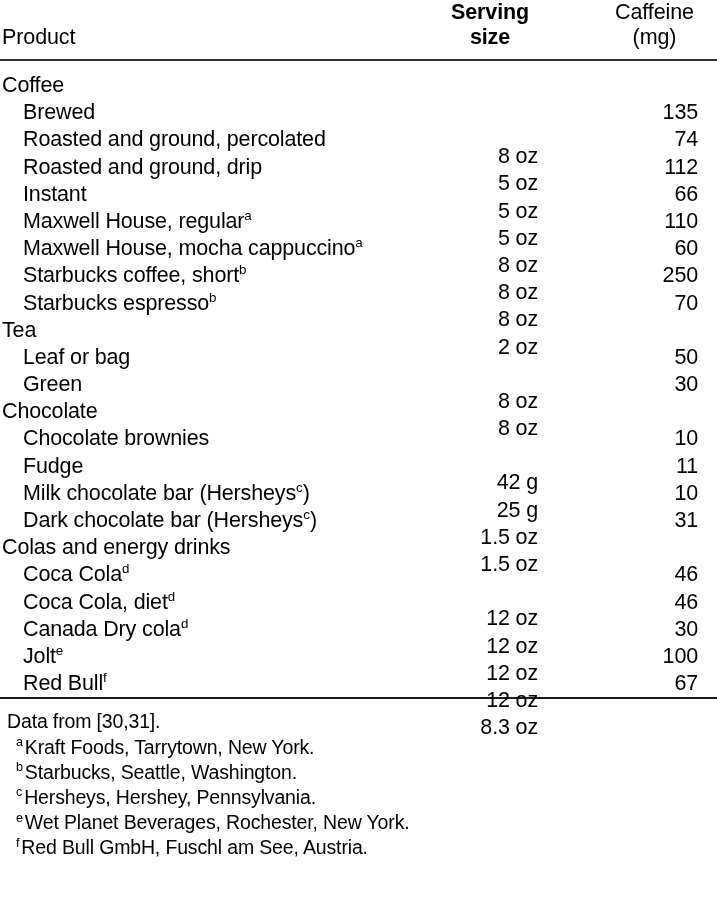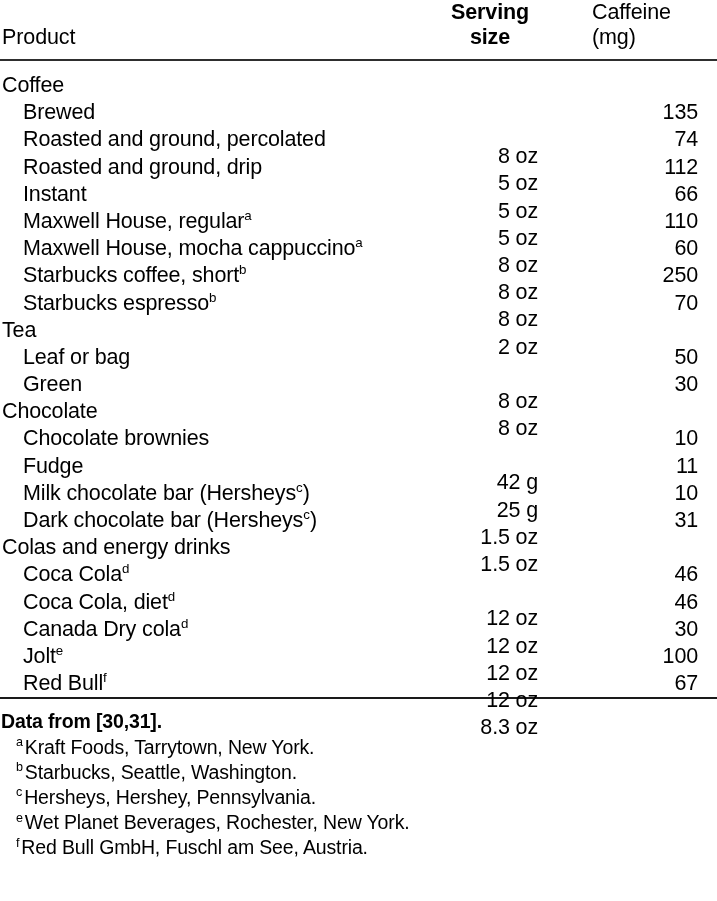--- a/index.html
+++ b/index.html
@@ -42,20 +42,21 @@
     left: 440px;
     width: 100px;
     top: 0px;
     text-align: center;
     font-weight: bold;
   }
   .head-caffeine {
     left: 592px;
     width: 125px;
     top: 0px;
+    text-align: center;
   }
   .head-line2 {
     display: block;
   }
 
   .rule-top {
     border-top: 2.2px solid #2e2e2e;
     width: 717px;
     margin: 0;
     height: 0;
@@ -122,22 +123,21 @@
     white-space: nowrap;
   }
   .note .marker {
     font-size: 12.6px;
     vertical-align: super;
     line-height: 0;
     margin-right: 2px;
   }
   .note-text { }
   .note-first {
-    padding-left: 1px;
-    font-weight: bold;
+    padding-left: 7px;
   }
 </style>
 </head>
 <body>
 
 <div id="table-root">
 
   <div class="thead">
     <div class="head-cell head-product">Product</div>
     <div class="head-cell head-serving">

